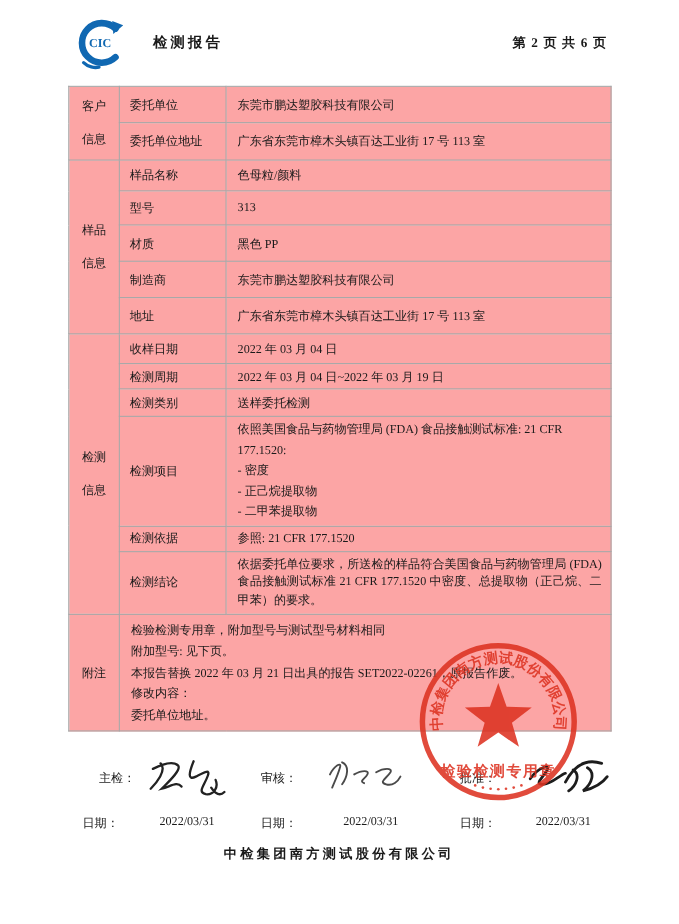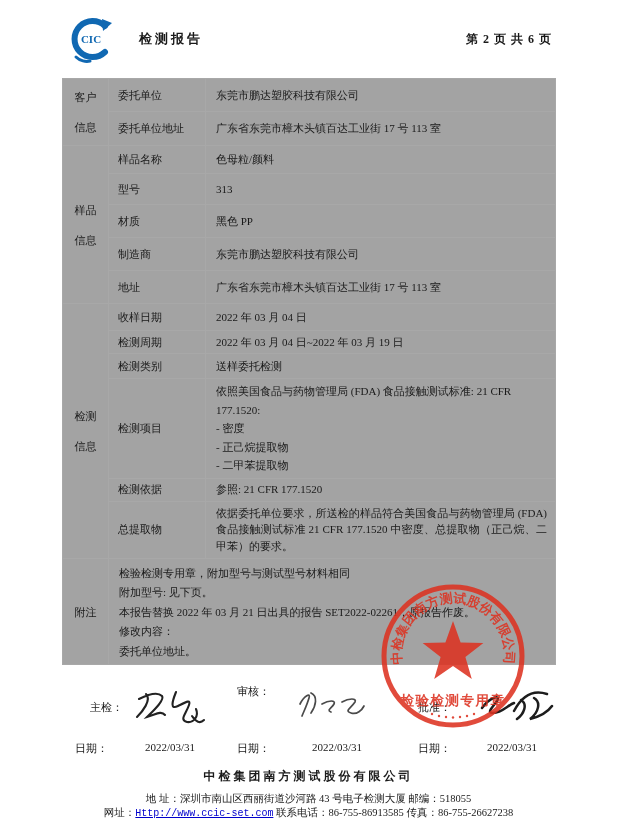--- a/index.html
+++ b/index.html
@@ -18,21 +18,21 @@
   .hdr-no { position:absolute; left:236px; top:31px; font-size:12px; font-weight:bold; }
   .hdr-page { position:absolute; left:466px; top:31px; font-size:12px; font-weight:bold; letter-spacing:1px;text-align:center; }
   
   .report-table {
     position:absolute; left:62px; top:78px; width:494px;
     border-collapse:collapse; table-layout:fixed;
   }
   .report-table td {
     border:1px solid #a8a8a8;
     font-size:11px; vertical-align:middle;
-    background:#a3a3a3;
+    background:#fca5a5;
   }
   .cat-cell { text-align:center; }
   .cat-cell div { line-height:30px; }
   .label-cell { padding-left:9px; }
   .value-cell { padding:3px 8px 3px 10px; }
   .value-cell.items div { line-height:18.5px; }
   .value-cell.note { vertical-align:top; padding-top:5px; }
   .value-cell.note div { line-height:19.5px; }
   .value-cell.concl { line-height:16.8px; text-align:justify; }
   
@@ -151,42 +151,42 @@
             <div>- 二甲苯提取物</div>
           </td>
         </tr>
         <tr style="height: 23px;">
           <td class="label-cell">检测依据</td>
           <td class="value-cell">
             <div>参照: 21 CFR 177.1520</div>
           </td>
         </tr>
         <tr style="height: 50px;">
-          <td class="label-cell">总提取物</td>
+          <td class="label-cell">检测结论</td>
           <td class="value-cell concl">
             <div>依据委托单位要求，所送检的样品符合美国食品与药物管理局 (FDA) 食品接触测试标准 21 CFR 177.1520 中密度、总提取物（正己烷、二甲苯）的要求。</div>
           </td>
         </tr>
         <tr style="height: 100px;">
           <td class="cat-cell" rowspan="1">
             <div>附注</div>
           </td>
           <td class="value-cell note" colspan="2">
             <div>检验检测专用章，附加型号与测试型号材料相同</div>
             <div>附加型号: 见下页。</div>
             <div>本报告替换 2022 年 03 月 21 日出具的报告 SET2022-02261，原报告作废。</div>
             <div>修改内容：</div>
             <div>委托单位地址。</div>
           </td>
         </tr>
       </tbody>
   </table>
 
   <div class="sig-label" style="left:90px; top:700px;">主检：</div>
-  <div class="sig-label" style="left:237px; top:684px;">审核：</div>
+  <div class="sig-label" style="left:237px; top:700px;">审核：</div>
   <div class="sig-label" style="left:418px; top:700px;">批准：</div>
 
   <svg class="sig-svg" style="left:130px; top:686px;" width="82" height="42" viewBox="0 0 82 42" title="赵亮">
     <path d="M16 8 C22 14, 12 26, 7 31 M9 13 C19 8, 28 6, 32 10 C35 14, 23 25, 17 31 C25 29, 31 24, 35 29" stroke="#222" stroke-width="2.1" fill="none" stroke-linecap="round"></path>
     <path d="M46 6 C42 16, 40 24, 48 20 C56 16, 61 13, 59 19 C56 28, 49 34, 57 36 C64 37, 69 30, 66 23 M62 30 C66 36, 70 38, 74 34" stroke="#222" stroke-width="2.1" fill="none" stroke-linecap="round"></path>
   </svg>
   <svg class="sig-svg" style="left:292px; top:688px;" width="76" height="36" viewBox="0 0 76 36" title="向文东">
     <path d="M8 16 C12 8, 19 4, 17 10 C15 17, 12 23, 10 28 M19 5 C26 8, 24 18, 19 25 M30 16 C37 12, 44 12, 42 16 C40 20, 34 22, 39 24 M50 14 C57 10, 65 10, 63 14 C59 20, 52 23, 59 25 C65 27, 70 22, 72 18" stroke="#4a4a4a" stroke-width="1.7" fill="none" stroke-linecap="round"></path>
   </svg>
   <svg class="sig-svg" style="left:477px; top:686px;" width="78" height="42" viewBox="0 0 78 42" title="徐鹏">
@@ -215,16 +215,14 @@
         <circle cx="63" cy="137" r="1.2"></circle>
         <circle cx="70" cy="138" r="1.2"></circle>
       <circle cx="77" cy="138.5" r="1.2"></circle>
         <circle cx="84" cy="138" r="1.2"></circle>
         <circle cx="91" cy="137" r="1.2"></circle>
       <circle cx="98" cy="135" r="1.2"></circle>
     </g>
   </svg>
 
   <div class="f-company">中检集团南方测试股份有限公司</div>
-  <div class="f-line1">地  址：深圳市南山区西丽街道沙河路 43 号电子检测大厦  邮编：518055</div>
-  <div class="f-line2"><span>网址：</span><a class="f-link" href="#">Http://www.ccic-set.com</a><span> 联系电话：86-755-86913585 传真：86-755-26627238</span></div>
 
 </div>
 
 </body></html>

